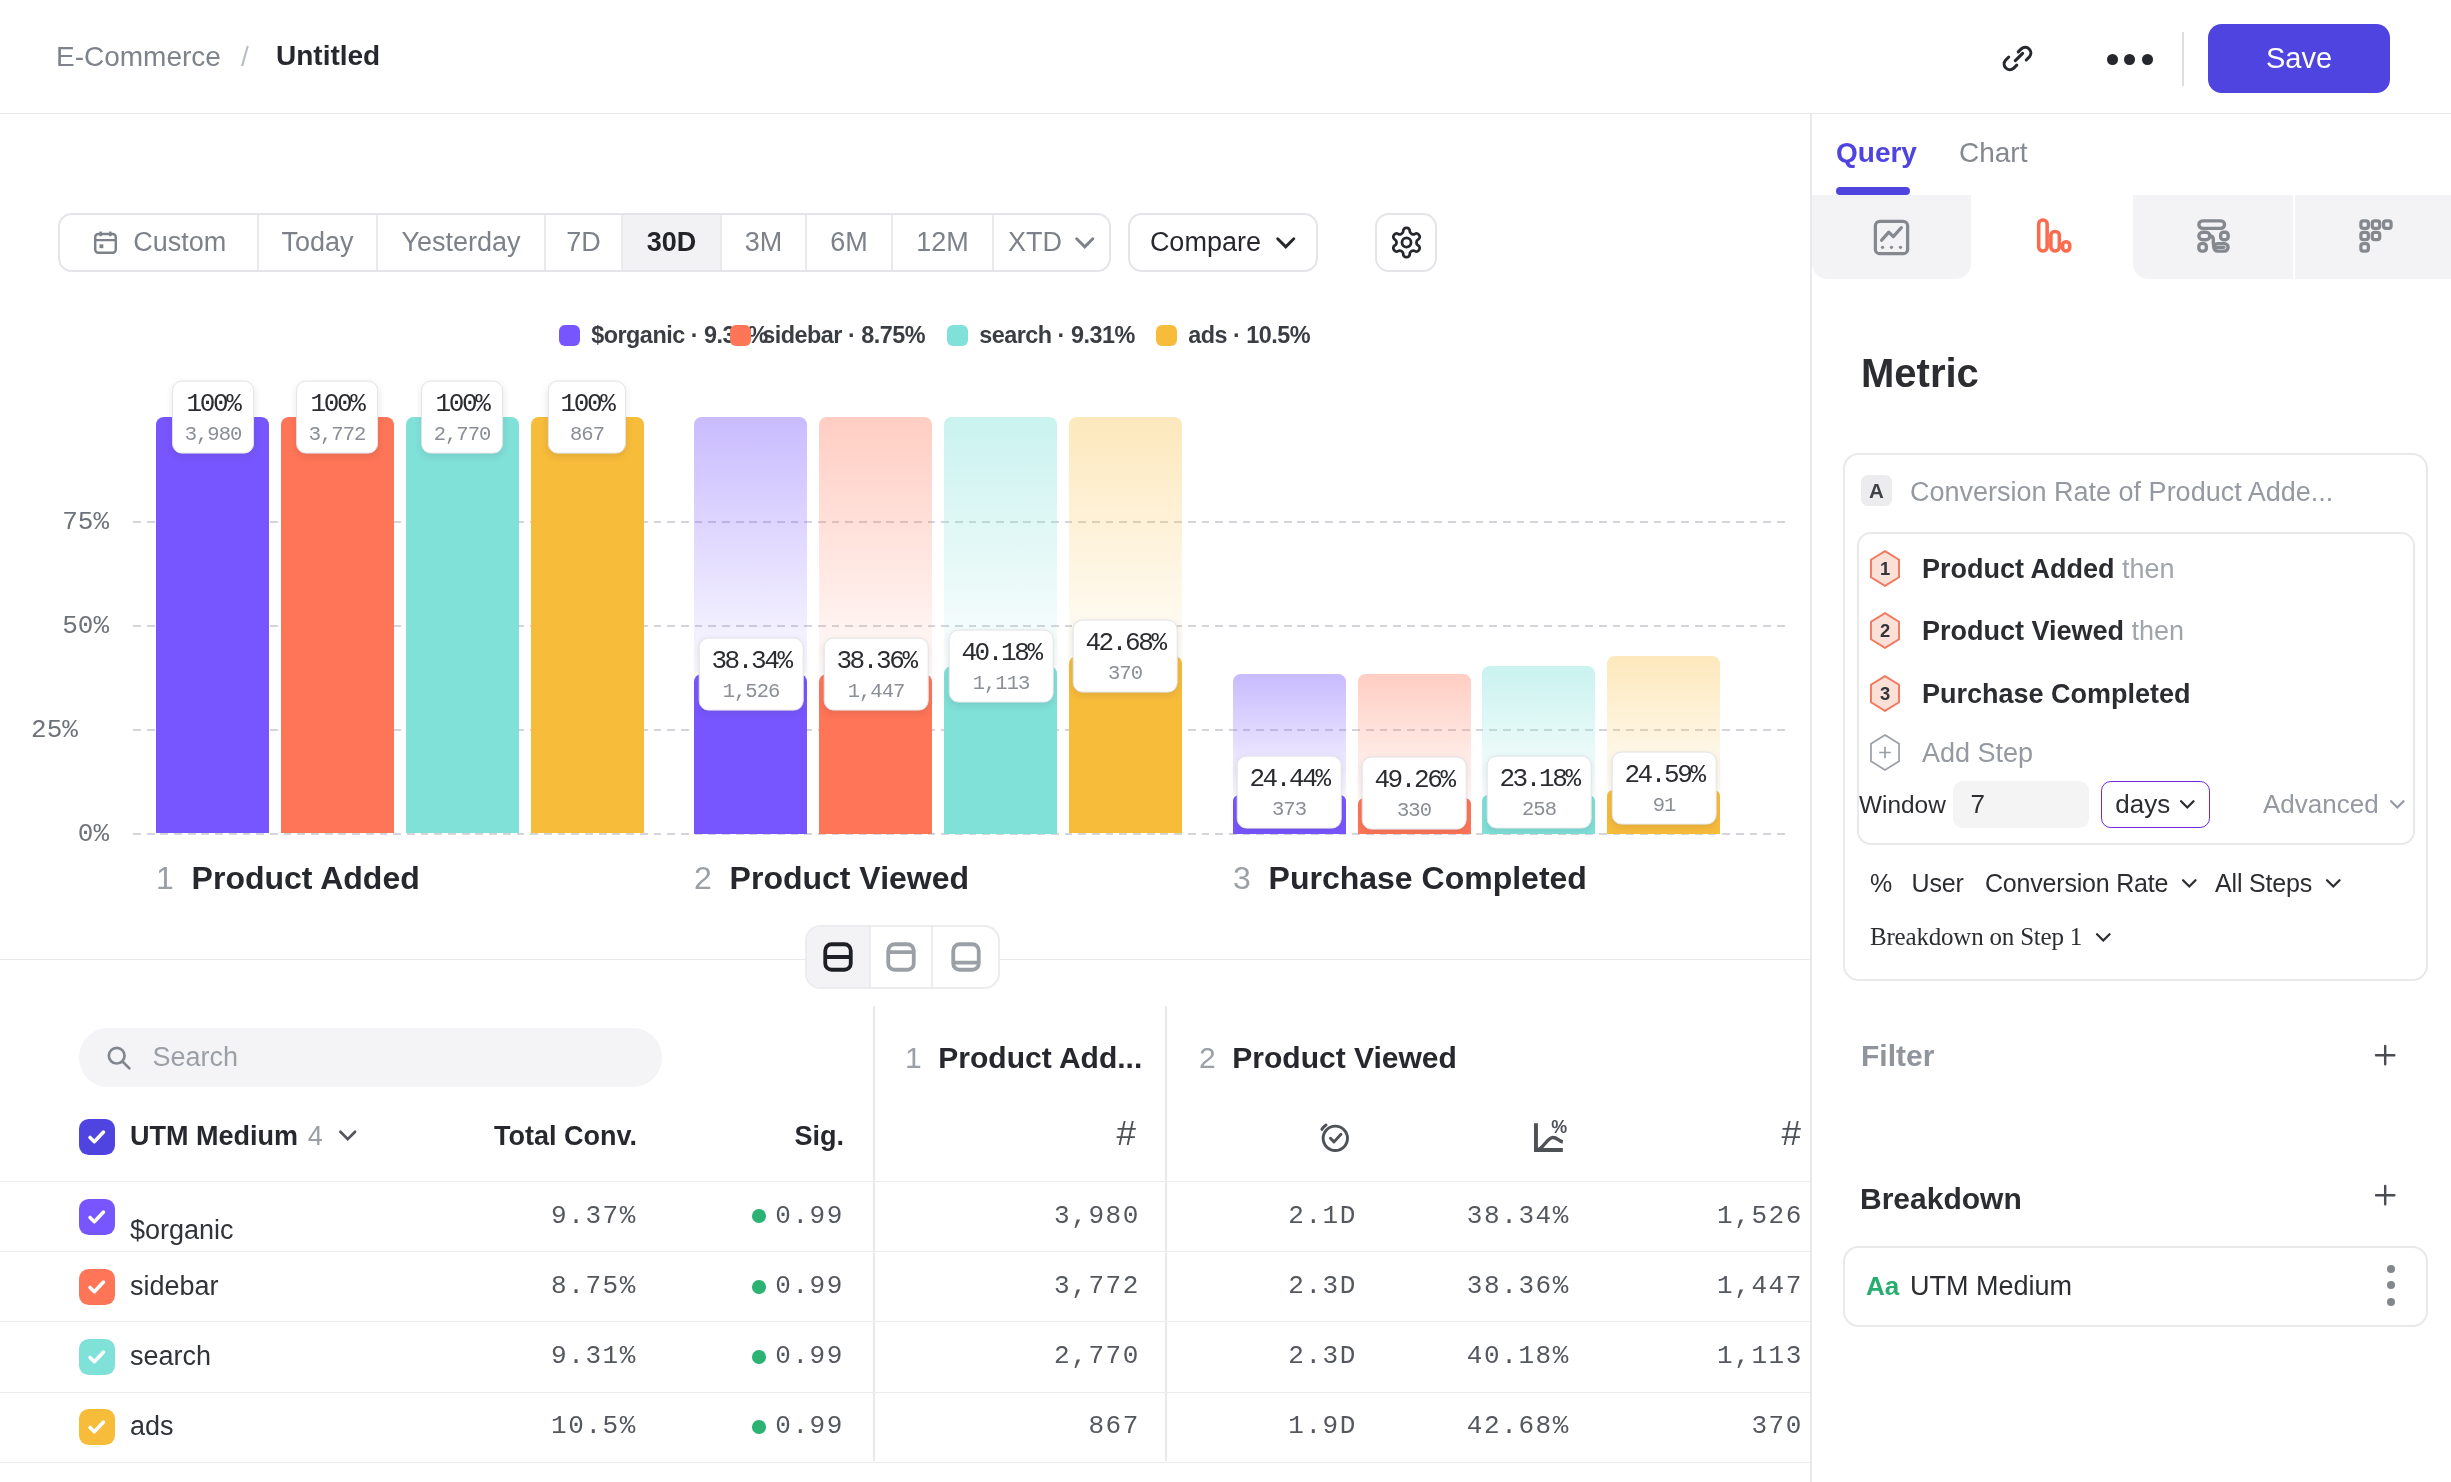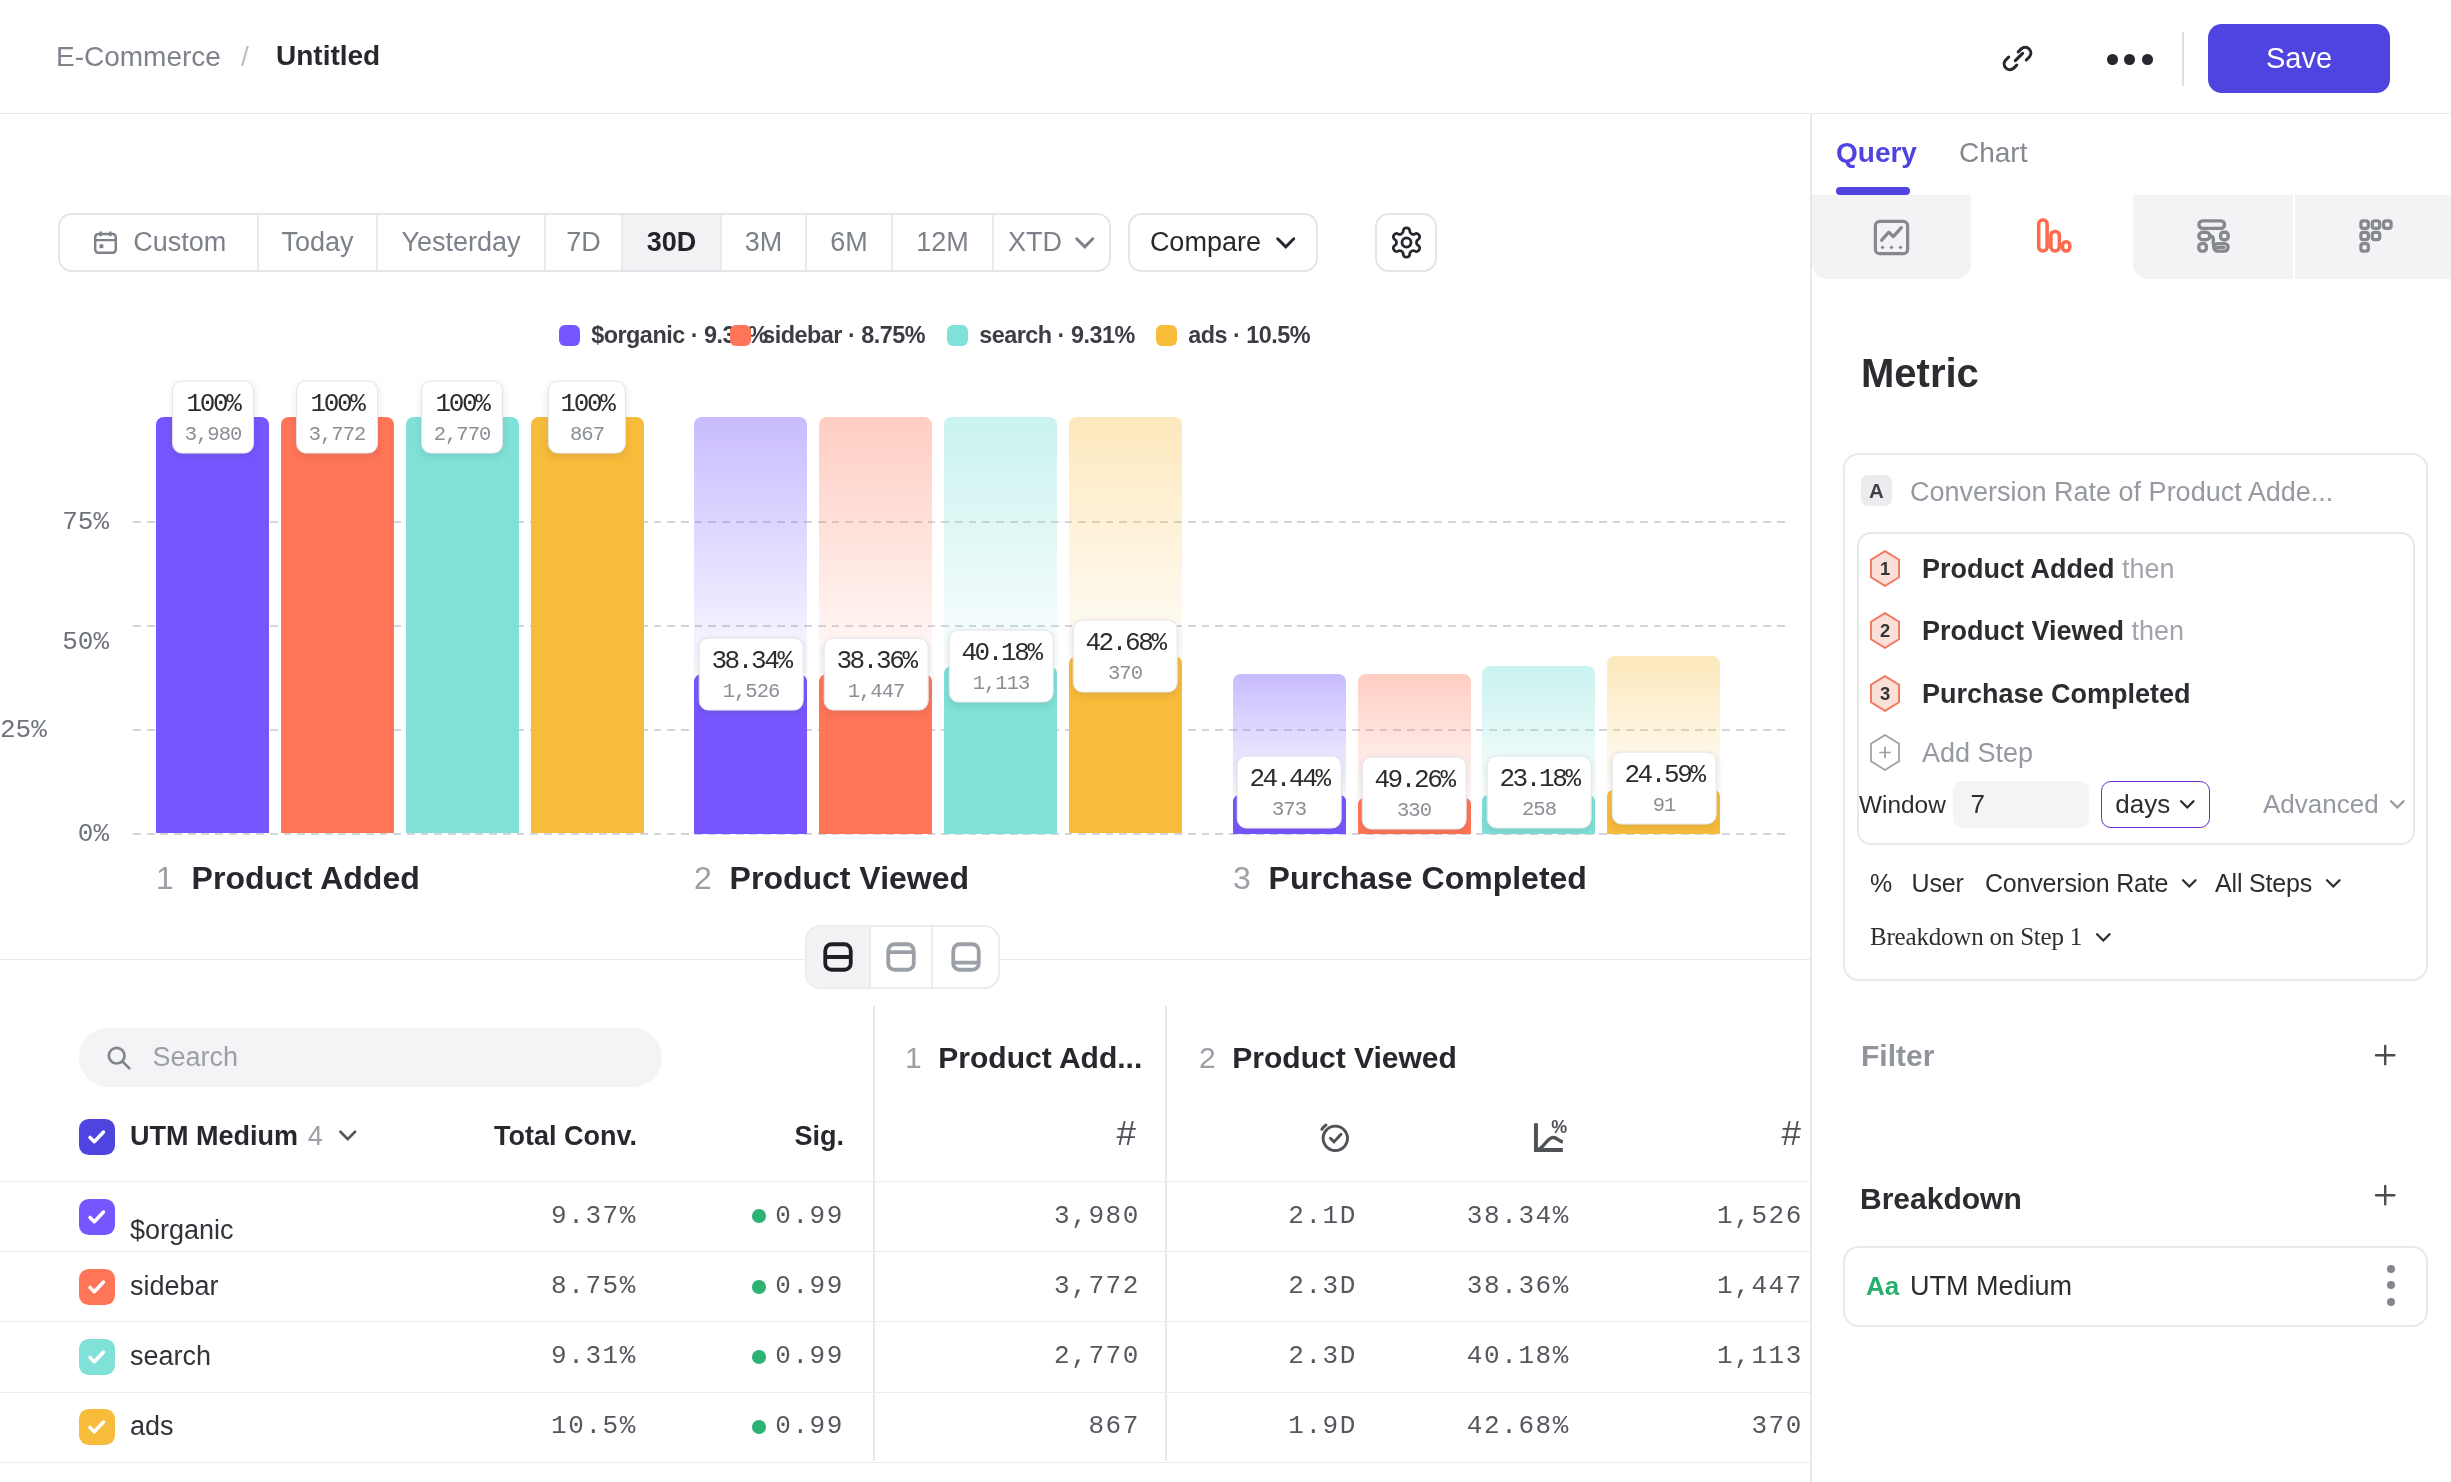--- a/index.html
+++ b/index.html
@@ -72,22 +72,22 @@
       <path d="M12.22 2h-.44a2 2 0 0 0-2 2v.18a2 2 0 0 1-1 1.73l-.43.25a2 2 0 0 1-2 0l-.15-.08a2 2 0 0 0-2.73.73l-.22.38a2 2 0 0 0 .73 2.73l.15.1a2 2 0 0 1 1 1.72v.51a2 2 0 0 1-1 1.74l-.15.09a2 2 0 0 0-.73 2.73l.22.38a2 2 0 0 0 2.73.73l.15-.08a2 2 0 0 1 2 0l.43.25a2 2 0 0 1 1 1.73V20a2 2 0 0 0 2 2h.44a2 2 0 0 0 2-2v-.18a2 2 0 0 1 1-1.73l.43-.25a2 2 0 0 1 2 0l.15.08a2 2 0 0 0 2.73-.73l.22-.39a2 2 0 0 0-.73-2.73l-.15-.08a2 2 0 0 1-1-1.74v-.5a2 2 0 0 1 1-1.74l.15-.09a2 2 0 0 0 .73-2.73l-.22-.38a2 2 0 0 0-2.73-.73l-.15.08a2 2 0 0 1-2 0l-.43-.25a2 2 0 0 1-1-1.73V4a2 2 0 0 0-2-2z"></path>
     </svg>
   </div>
 
   <div class="abs lgd" style="left:511px;top:322px;padding-left:48px;"><span style="background:#7856FF;"></span>$organic · 9.37%</div>
   <div class="abs lgd" style="left:730px;top:322px;"><span style="background:#FF7557;"></span>sidebar · 8.75%</div>
   <div class="abs lgd" style="left:947px;top:322px;"><span style="background:#80E1D9;"></span>search · 9.31%</div>
   <div class="abs lgd" style="left:1156px;top:322px;"><span style="background:#F8BC3B;"></span>ads · 10.5%</div>
 
   <div class="abs mono" style="left:0;top:507px;width:109px;text-align:right;font-size:26px;color:#6e737b;">75%</div>
-  <div class="abs mono" style="left:0;top:611px;width:109px;text-align:right;font-size:26px;color:#6e737b;margin-top:16px;">50%</div>
-  <div class="abs mono" style="left:0;top:715px;width:109px;text-align:left;font-size:26px;color:#6e737b;">25%</div>
+  <div class="abs mono" style="left:0;top:611px;width:109px;text-align:right;font-size:26px;color:#6e737b;">50%</div>
+  <div class="abs mono" style="left:0;top:715px;width:109px;text-align:center;font-size:26px;color:#6e737b;">25%</div>
   <div class="abs mono" style="left:0;top:819px;width:109px;text-align:right;font-size:26px;color:#6e737b;">0%</div>
 
   <div class="abs" style="left:133px;top:521px;width:1652px;height:2px;background:repeating-linear-gradient(90deg,#d3d5da 0 7.8px,transparent 7.8px 13.7px);"></div>
   <div class="abs" style="left:133px;top:625px;width:1652px;height:2px;background:repeating-linear-gradient(90deg,#d3d5da 0 7.8px,transparent 7.8px 13.7px);"></div>
   <div class="abs" style="left:133px;top:729px;width:1652px;height:2px;background:repeating-linear-gradient(90deg,#d3d5da 0 7.8px,transparent 7.8px 13.7px);"></div>
   <div class="abs" style="left:133px;top:833px;width:1652px;height:2px;background:repeating-linear-gradient(90deg,#d3d5da 0 7.8px,transparent 7.8px 13.7px);"></div>
 
   <div class="abs" style="left:694px;top:417px;width:113px;height:256px;border-radius:7.8px 7.8px 0 0;background:linear-gradient(180deg,rgba(120,86,255,.40),rgba(120,86,255,.03));"></div>
   <div class="abs" style="left:819px;top:417px;width:113px;height:256px;border-radius:7.8px 7.8px 0 0;background:linear-gradient(180deg,rgba(255,117,87,.36),rgba(255,117,87,.03));"></div>
   <div class="abs" style="left:944px;top:417px;width:113px;height:249px;border-radius:7.8px 7.8px 0 0;background:linear-gradient(180deg,rgba(128,225,217,.42),rgba(128,225,217,.03));"></div>

